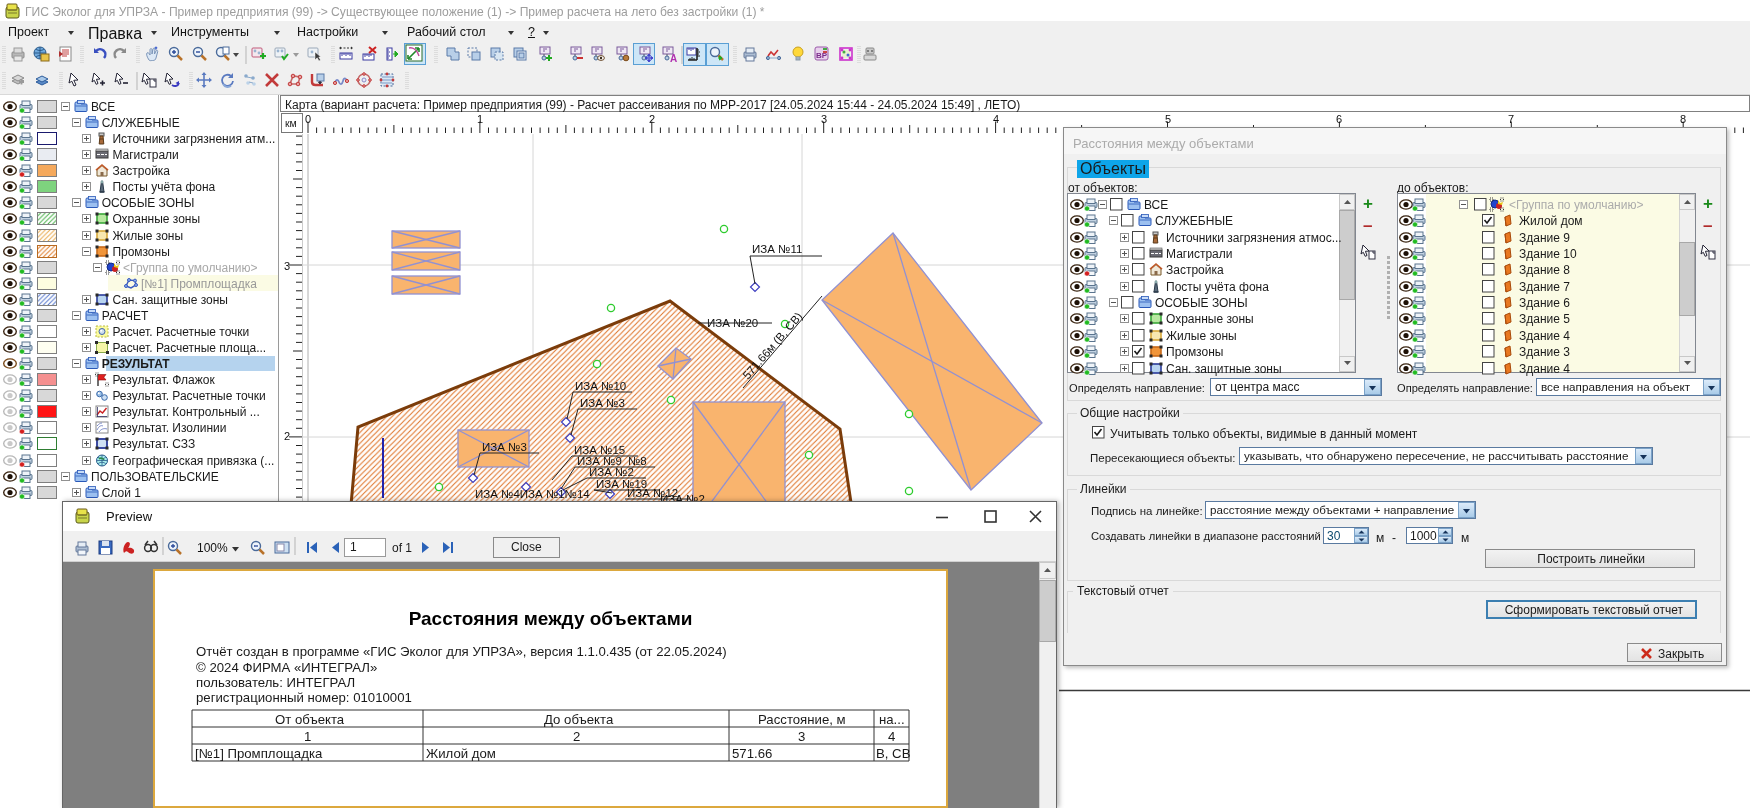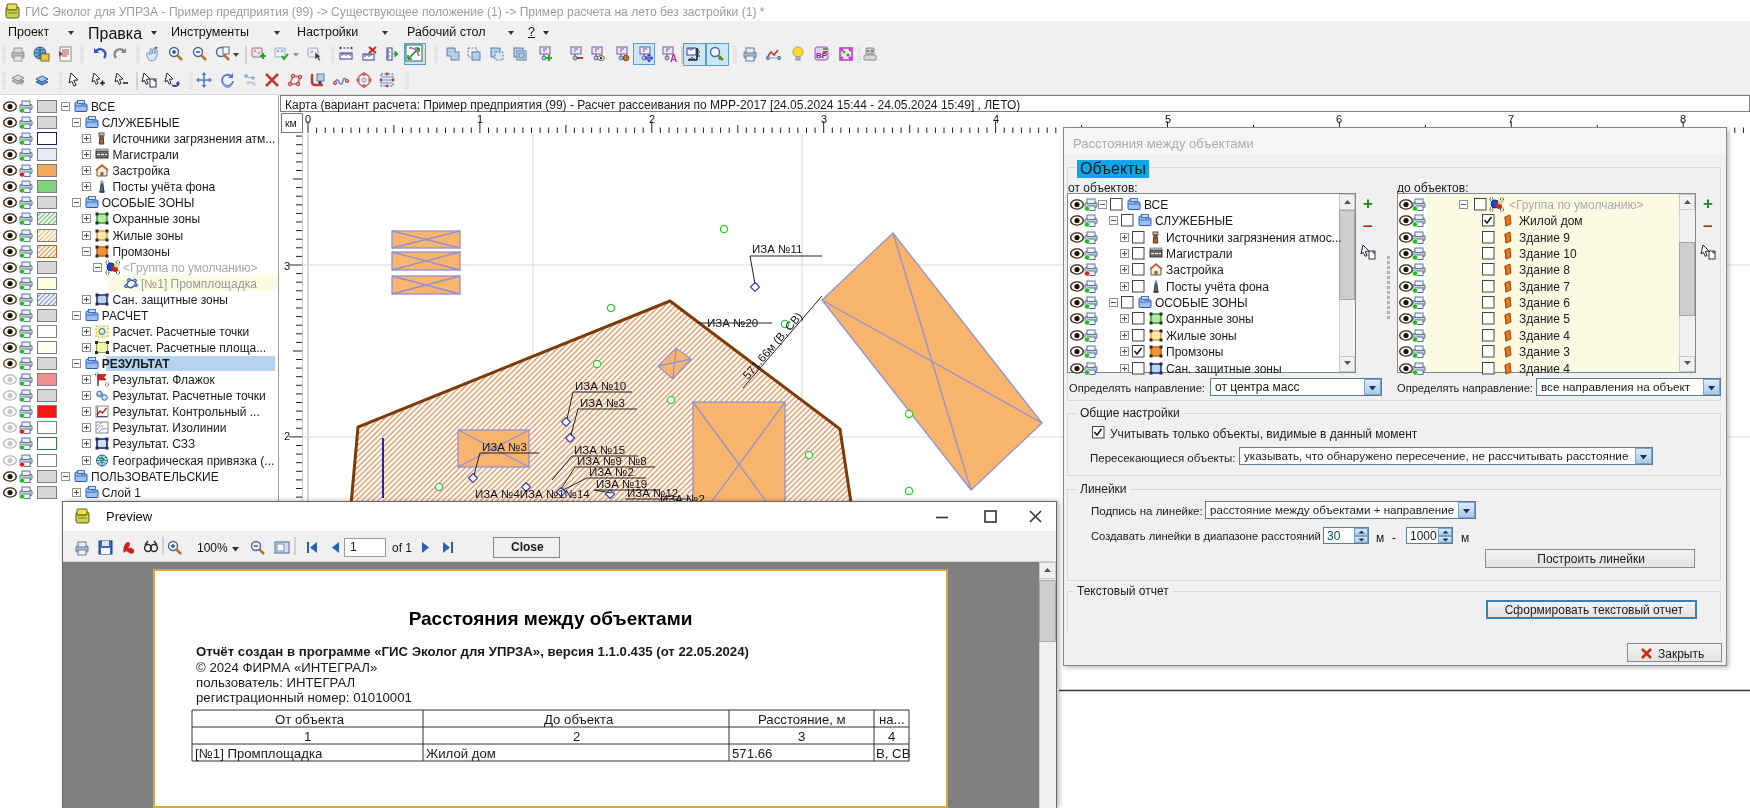--- a/index.html
+++ b/index.html
@@ -2017,31 +2017,31 @@
 <span class="txt" style="left:350px;top:540px;font-size:12px;color:#1a1a1a;font-weight:normal;">1</span>
 <span class="txt" style="left:392px;top:541px;font-size:12px;color:#1a1a1a;font-weight:normal;">of 1</span>
 <svg class="a" style="left:419px;top:541px" width="14" height="13">
     <path d="M3 1 L10 6.5 L3 12 Z" fill="#2a62b8"></path>
   </svg>
 <svg class="a" style="left:441px;top:541px" width="14" height="13">
     <path d="M11 1v11" stroke="#2a62b8" stroke-width="2"></path>
     <path d="M2 1 L9 6.5 L2 12 Z" fill="#2a62b8"></path>
   </svg>
 <div class="a" style="left:493px;top:537px;width:67px;height:21px;background:#f0f0f0;border:1px solid #8a8a8a;"></div>
-<span class="txt" style="left:511px;top:540px;font-size:12px;color:#1a1a1a;font-weight:bold;">Close</span>
+<span class="txt" style="left:511px;top:540px;font-size:12px;color:#1a1a1a;font-weight:normal;">Close</span>
 <div class="a" style="left:63px;top:562px;width:976px;height:246px;background:#7f7f7f;"></div>
 <div class="a" style="left:1039px;top:562px;width:17px;height:246px;background:#f0f0f0;border-left:1px solid #d0d0d0;"></div>
 <div class="a" style="left:1039px;top:562px;width:17px;height:17px;background:#f0f0f0;border:1px solid #c8c8c8;"></div>
 <svg class="a" style="left:1043px;top:567px" width="9" height="7">
     <path d="M1 5 L4.5 1 L8 5 Z" fill="#555"></path>
   </svg>
 <div class="a" style="left:1039px;top:580px;width:17px;height:62px;background:#cdcdcd;border:1px solid #a8a8a8;"></div>
 <div class="a" style="left:153px;top:569px;width:795px;height:239px;background:#fff;border:2px solid #dca83e;"></div>
 <div class="a" style="left:153px;top:608px;width:795px;height:24px;text-align:center;font-size:19px;font-weight:bold;color:#000;">Расстояния между объектами</div>
-<span class="txt" style="left:196px;top:644px;font-size:13.2px;color:#1a1a1a;font-weight:bold;">Отчёт создан в программе «ГИС Эколог для УПРЗА», версия 1.1.0.435 (от 22.05.2024)</span>
+<span class="txt" style="left:196px;top:644px;font-size:13.2px;color:#1a1a1a;font-weight:normal;">Отчёт создан в программе «ГИС Эколог для УПРЗА», версия 1.1.0.435 (от 22.05.2024)</span>
 <span class="txt" style="left:196px;top:660px;font-size:13.2px;color:#1a1a1a;font-weight:normal;">© 2024 ФИРМА «ИНТЕГРАЛ»</span>
 <span class="txt" style="left:196px;top:675px;font-size:13.2px;color:#1a1a1a;font-weight:normal;">пользователь: ИНТЕГРАЛ</span>
 <span class="txt" style="left:196px;top:690px;font-size:13.2px;color:#1a1a1a;font-weight:normal;">регистрационный номер: 01010001</span>
 <svg class="a" style="left:192px;top:710px" width="718" height="52">
     <line x1="0" y1="0" x2="717" y2="0" stroke="#333"></line>
     <line x1="0" y1="17" x2="717" y2="17" stroke="#333"></line>
     <line x1="0" y1="34" x2="717" y2="34" stroke="#333"></line>
     <line x1="0" y1="51" x2="717" y2="51" stroke="#333"></line>
     <line x1="0" y1="0" x2="0" y2="51" stroke="#333"></line>
     <line x1="231" y1="0" x2="231" y2="51" stroke="#333"></line>

